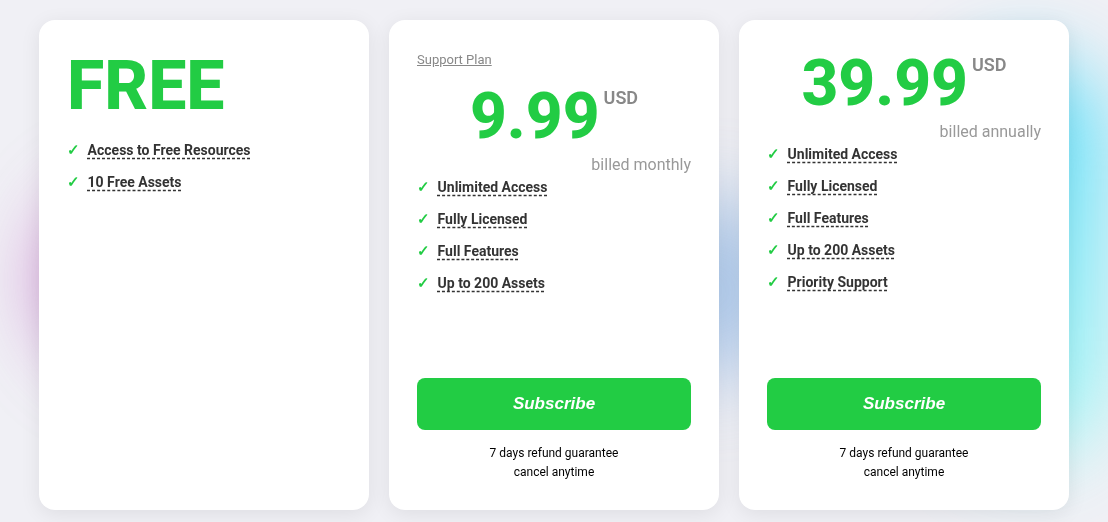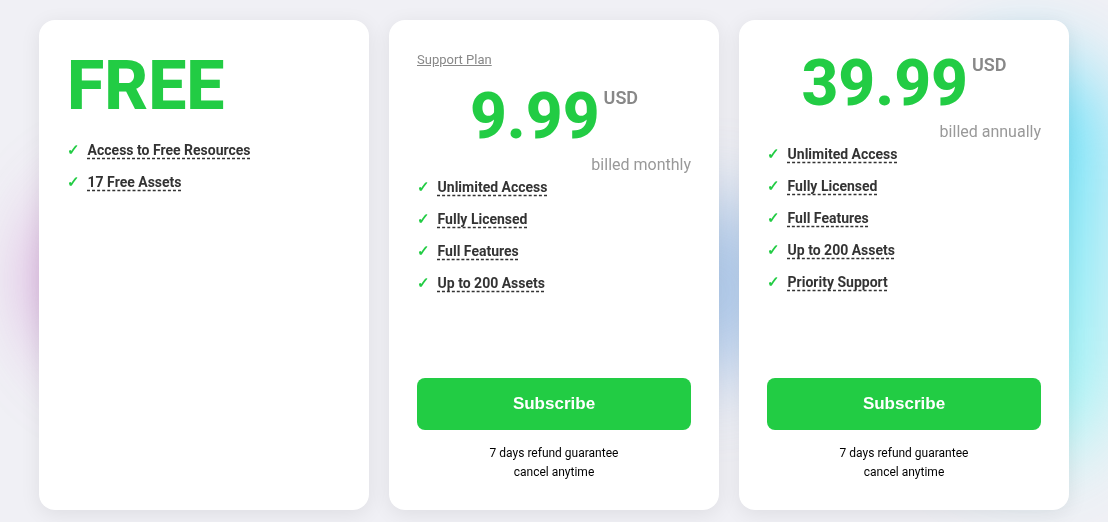--- a/index.html
+++ b/index.html
@@ -149,20 +149,21 @@
       padding: 16px;
       background: #22cc44;
       color: white;
       border: none;
       border-radius: 8px;
       font-size: 17px;
       font-weight: 600;
       cursor: pointer;
       text-align: center;
       margin-bottom: 14px;
+      font-style: italic;
     }
 
     .refund-note {
       font-size: 12px;
       color: #000000;
       text-align: center;
       line-height: 1.6;
     }
 
     .free-price-container {
@@ -194,21 +195,21 @@
     <div class="free-price-container">
       <span class="price-free">FREE</span>
     </div>
     <ul class="features-list">
       <li>
         <span class="check">✓</span>
         <span class="feature-text">Access to Free Resources</span>
       </li>
       <li>
         <span class="check">✓</span>
-        <span class="feature-text">17 Free Assets</span>
+        <span class="feature-text">10 Free Assets</span>
       </li>
     </ul>
     <div class="spacer"></div>
   </div>
 
   <div class="card">
     <span class="plan-label">Support Plan</span>
     <div class="paid-price-container">
       <span class="price-main">9.99</span><span class="price-currency">USD</span>
       <div class="price-billed">billed monthly</div>

